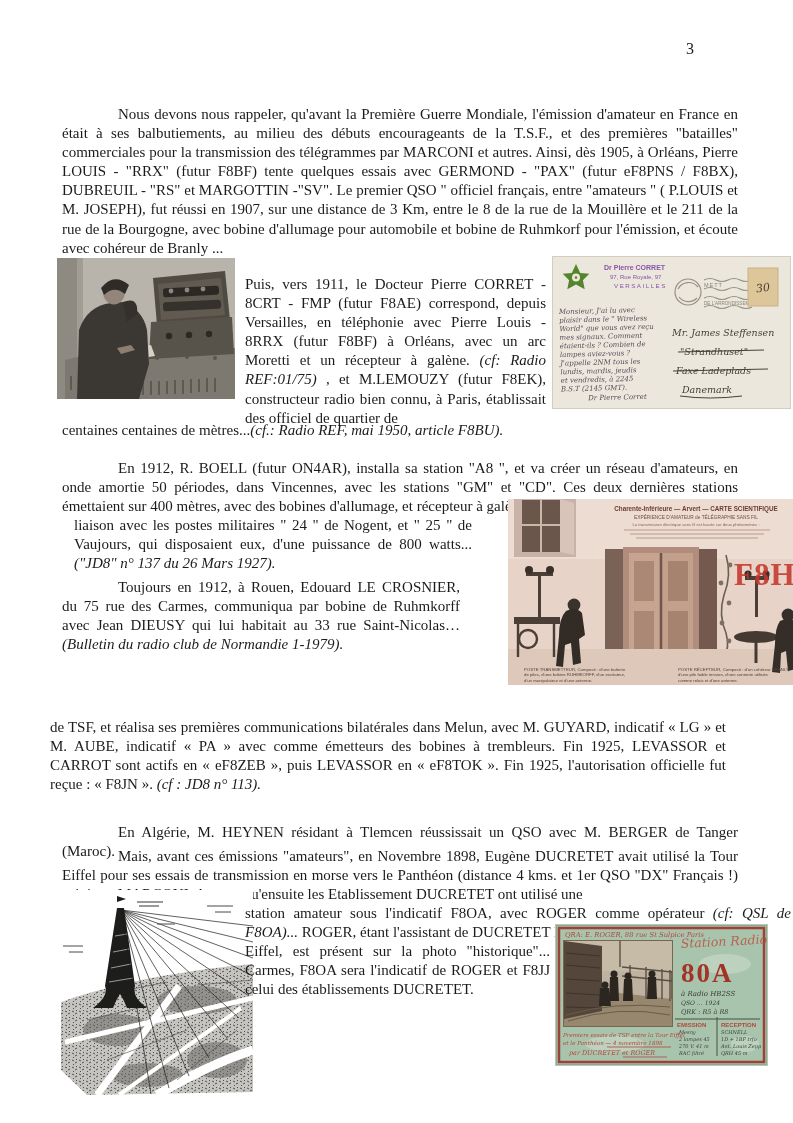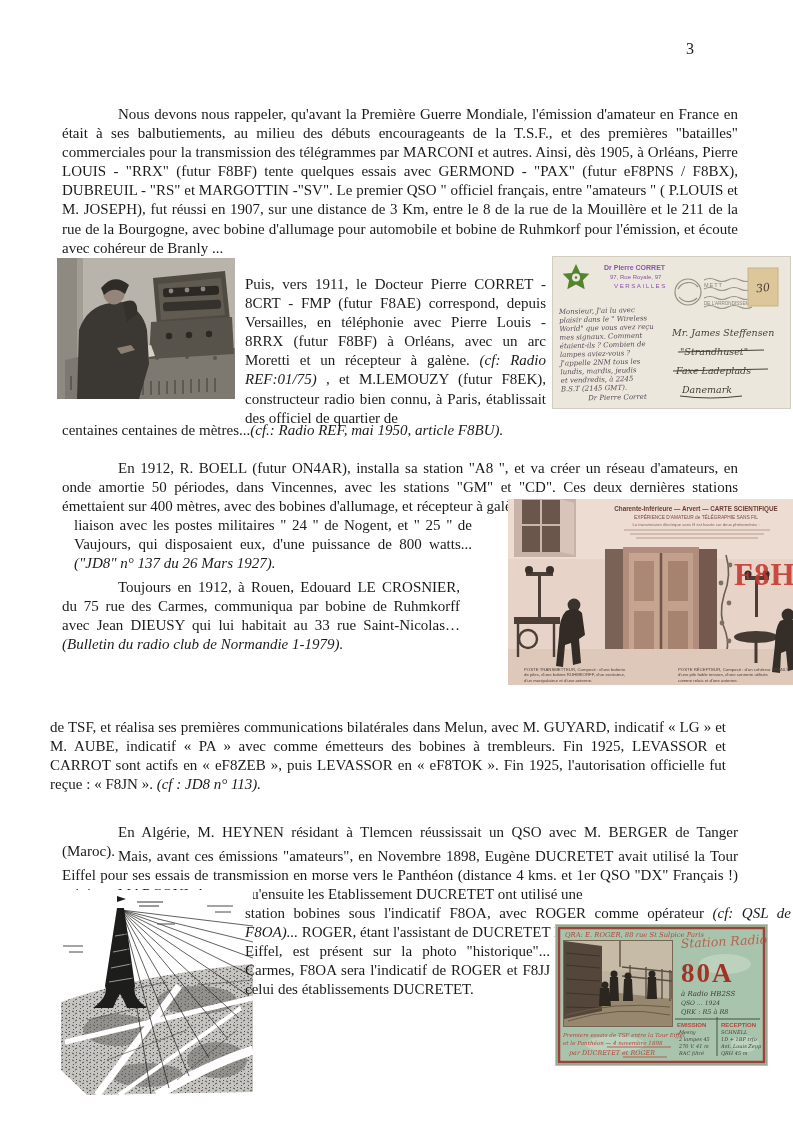--- a/index.html
+++ b/index.html
@@ -276,21 +276,21 @@
       <g stroke="#4a4844" stroke-width="1">
         <path d="M6,56 h20 M12,62 h14 M150,16 h26 M158,22 h16 M100,34 h18"></path>
       </g>
       <g stroke="#1d1d1b" stroke-width="0.9">
         <path d="M80,12 h26 M82,16 h20"></path>
       </g>
     </svg>
   </figure>
 
   <p class="txt" style="left:245px;top:889px;width:546px;">
-    <span>station bobines sous l'indicatif F8OA, avec ROGER comme opérateur </span><span class="it">(cf: QSL de F8OA)...</span><span> ROGER, étant l'assistant de DUCRETET lors des essais de la tour</span>
+    <span>station amateur sous l'indicatif F8OA, avec ROGER comme opérateur </span><span class="it">(cf: QSL de F8OA)...</span><span> ROGER, étant l'assistant de DUCRETET lors des essais de la tour</span>
   </p>
 
   <p class="txt" style="left:245px;top:927px;width:305px;">
     <span>Eiffel, est présent sur la photo "historique"... Carmes, F8OA sera l'indicatif de ROGER et F8JJ celui des établissements DUCRETET.</span>
   </p>
 
   <figure style="left:555px;top:924px;width:185px;height:142px;">
     <svg width="213" height="142" viewBox="0 0 213 142">
       <rect width="213" height="142" fill="#b7c9b5"></rect>
       <rect x="1.5" y="1.5" width="210" height="139" fill="#a9c4ad" stroke="#93a893"></rect>

